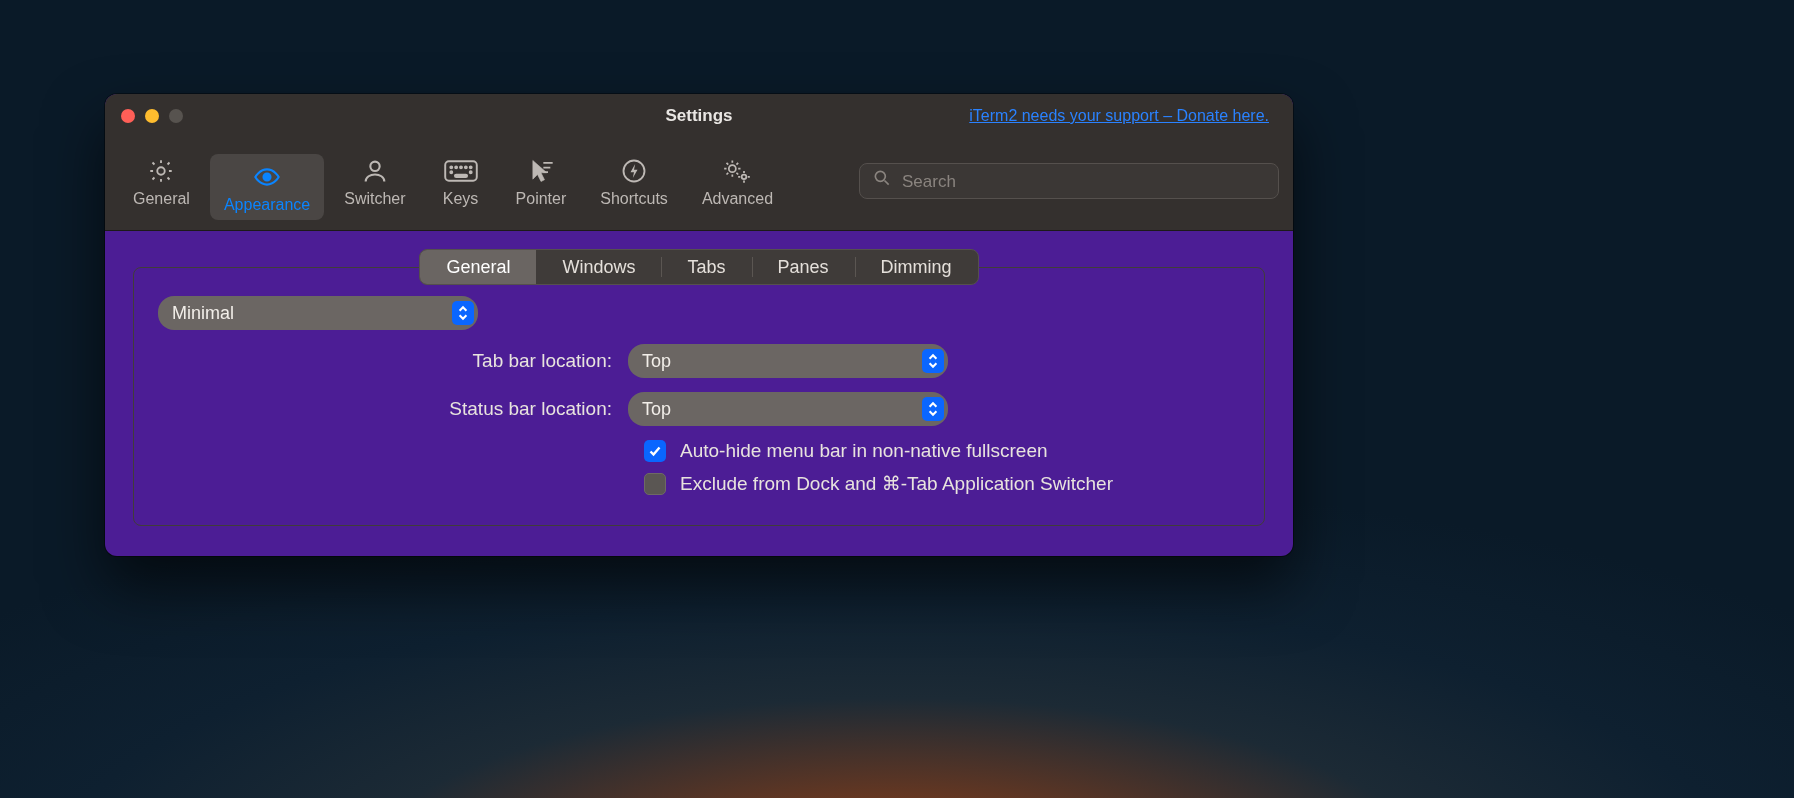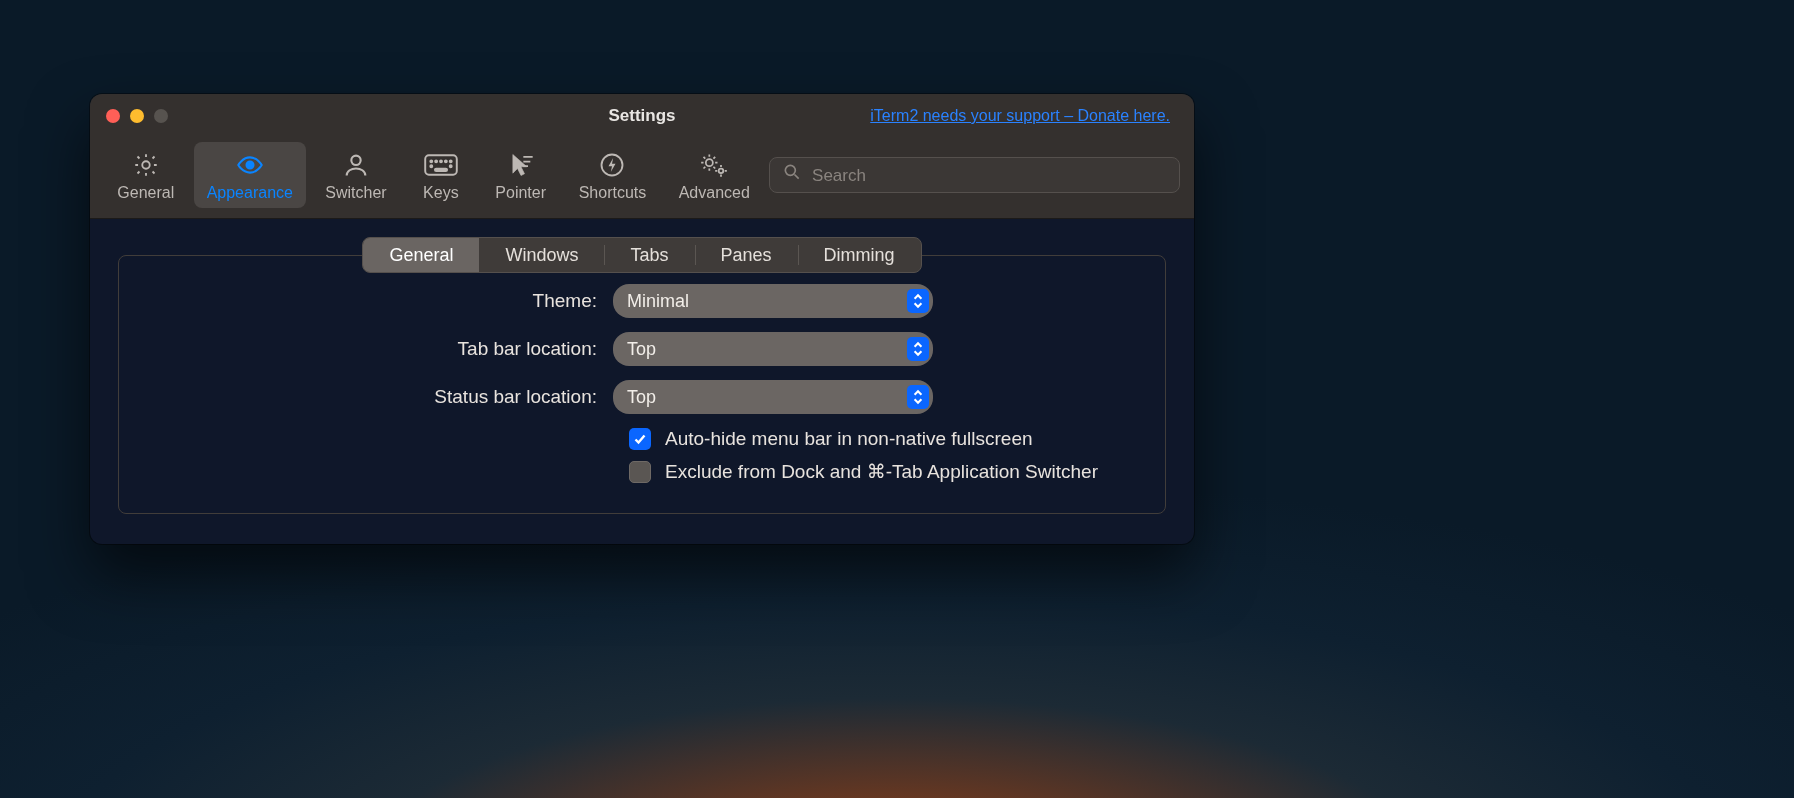--- a/index.html
+++ b/index.html
@@ -5,24 +5,24 @@
   * { box-sizing: border-box; margin: 0; padding: 0; }
   html, body { width: 1794px; height: 798px; }
   body {
     font-family: -apple-system, "Helvetica Neue", Arial, sans-serif;
     background: radial-gradient(ellipse 1200px 400px at 50% 110%, #c05a2a 0%, #6b3820 18%, #1c2a35 45%, #0e2030 70%, #0a1a28 100%);
     position: relative;
     overflow: hidden;
   }
   .window {
     position: absolute;
-    left: 90px;
+    left: 105px;
     top: 94px;
-    width: 1104px;
-    background: #0f172a;
+    width: 1188px;
+    background: #4c1d95;
     border-radius: 12px;
     box-shadow: 0 30px 60px rgba(0,0,0,0.6), 0 0 0 1px rgba(0,0,0,0.4);
     overflow: hidden;
   }
   .titlebar {
     height: 44px;
     display: flex;
     align-items: center;
     position: relative;
     background: #34302e;
@@ -72,20 +72,21 @@
     border-radius: 8px;
     color: #bdb8b4;
     font-size: 16px;
     cursor: pointer;
     gap: 4px;
     min-width: 70px;
   }
   .tool-tab.active {
     background: #4a4644;
     color: #0a84ff;
+    margin-top: 12px;
   }
   .tool-tab .ico { height: 30px; display: flex; align-items: center; justify-content: center; }
   .tool-tab svg { width: 34px; height: 28px; }
   .tool-tab .lbl { white-space: nowrap; }
 
   .search-wrap {
     margin-left: auto;
     display: flex;
     align-items: flex-end;
     background: #3b3735;
@@ -327,21 +328,20 @@
         <div class="seg">Windows</div>
         <div class="seg">Tabs</div>
         <div class="seg">Panes</div>
         <div class="seg">Dimming</div>
       </div>
     </div>
 
     <div class="panel">
 
       <div class="form-row">
-        <div class="label">Theme:</div>
         <div class="select">
           <span>Minimal</span>
           <span class="chev">
             <svg viewBox="0 0 10 14" fill="none" stroke="#fff" stroke-width="1.8">
                 <path d="M2 5l3-3 3 3M2 9l3 3 3-3"></path>
               </svg>
           </span>
         </div>
       </div>
 

